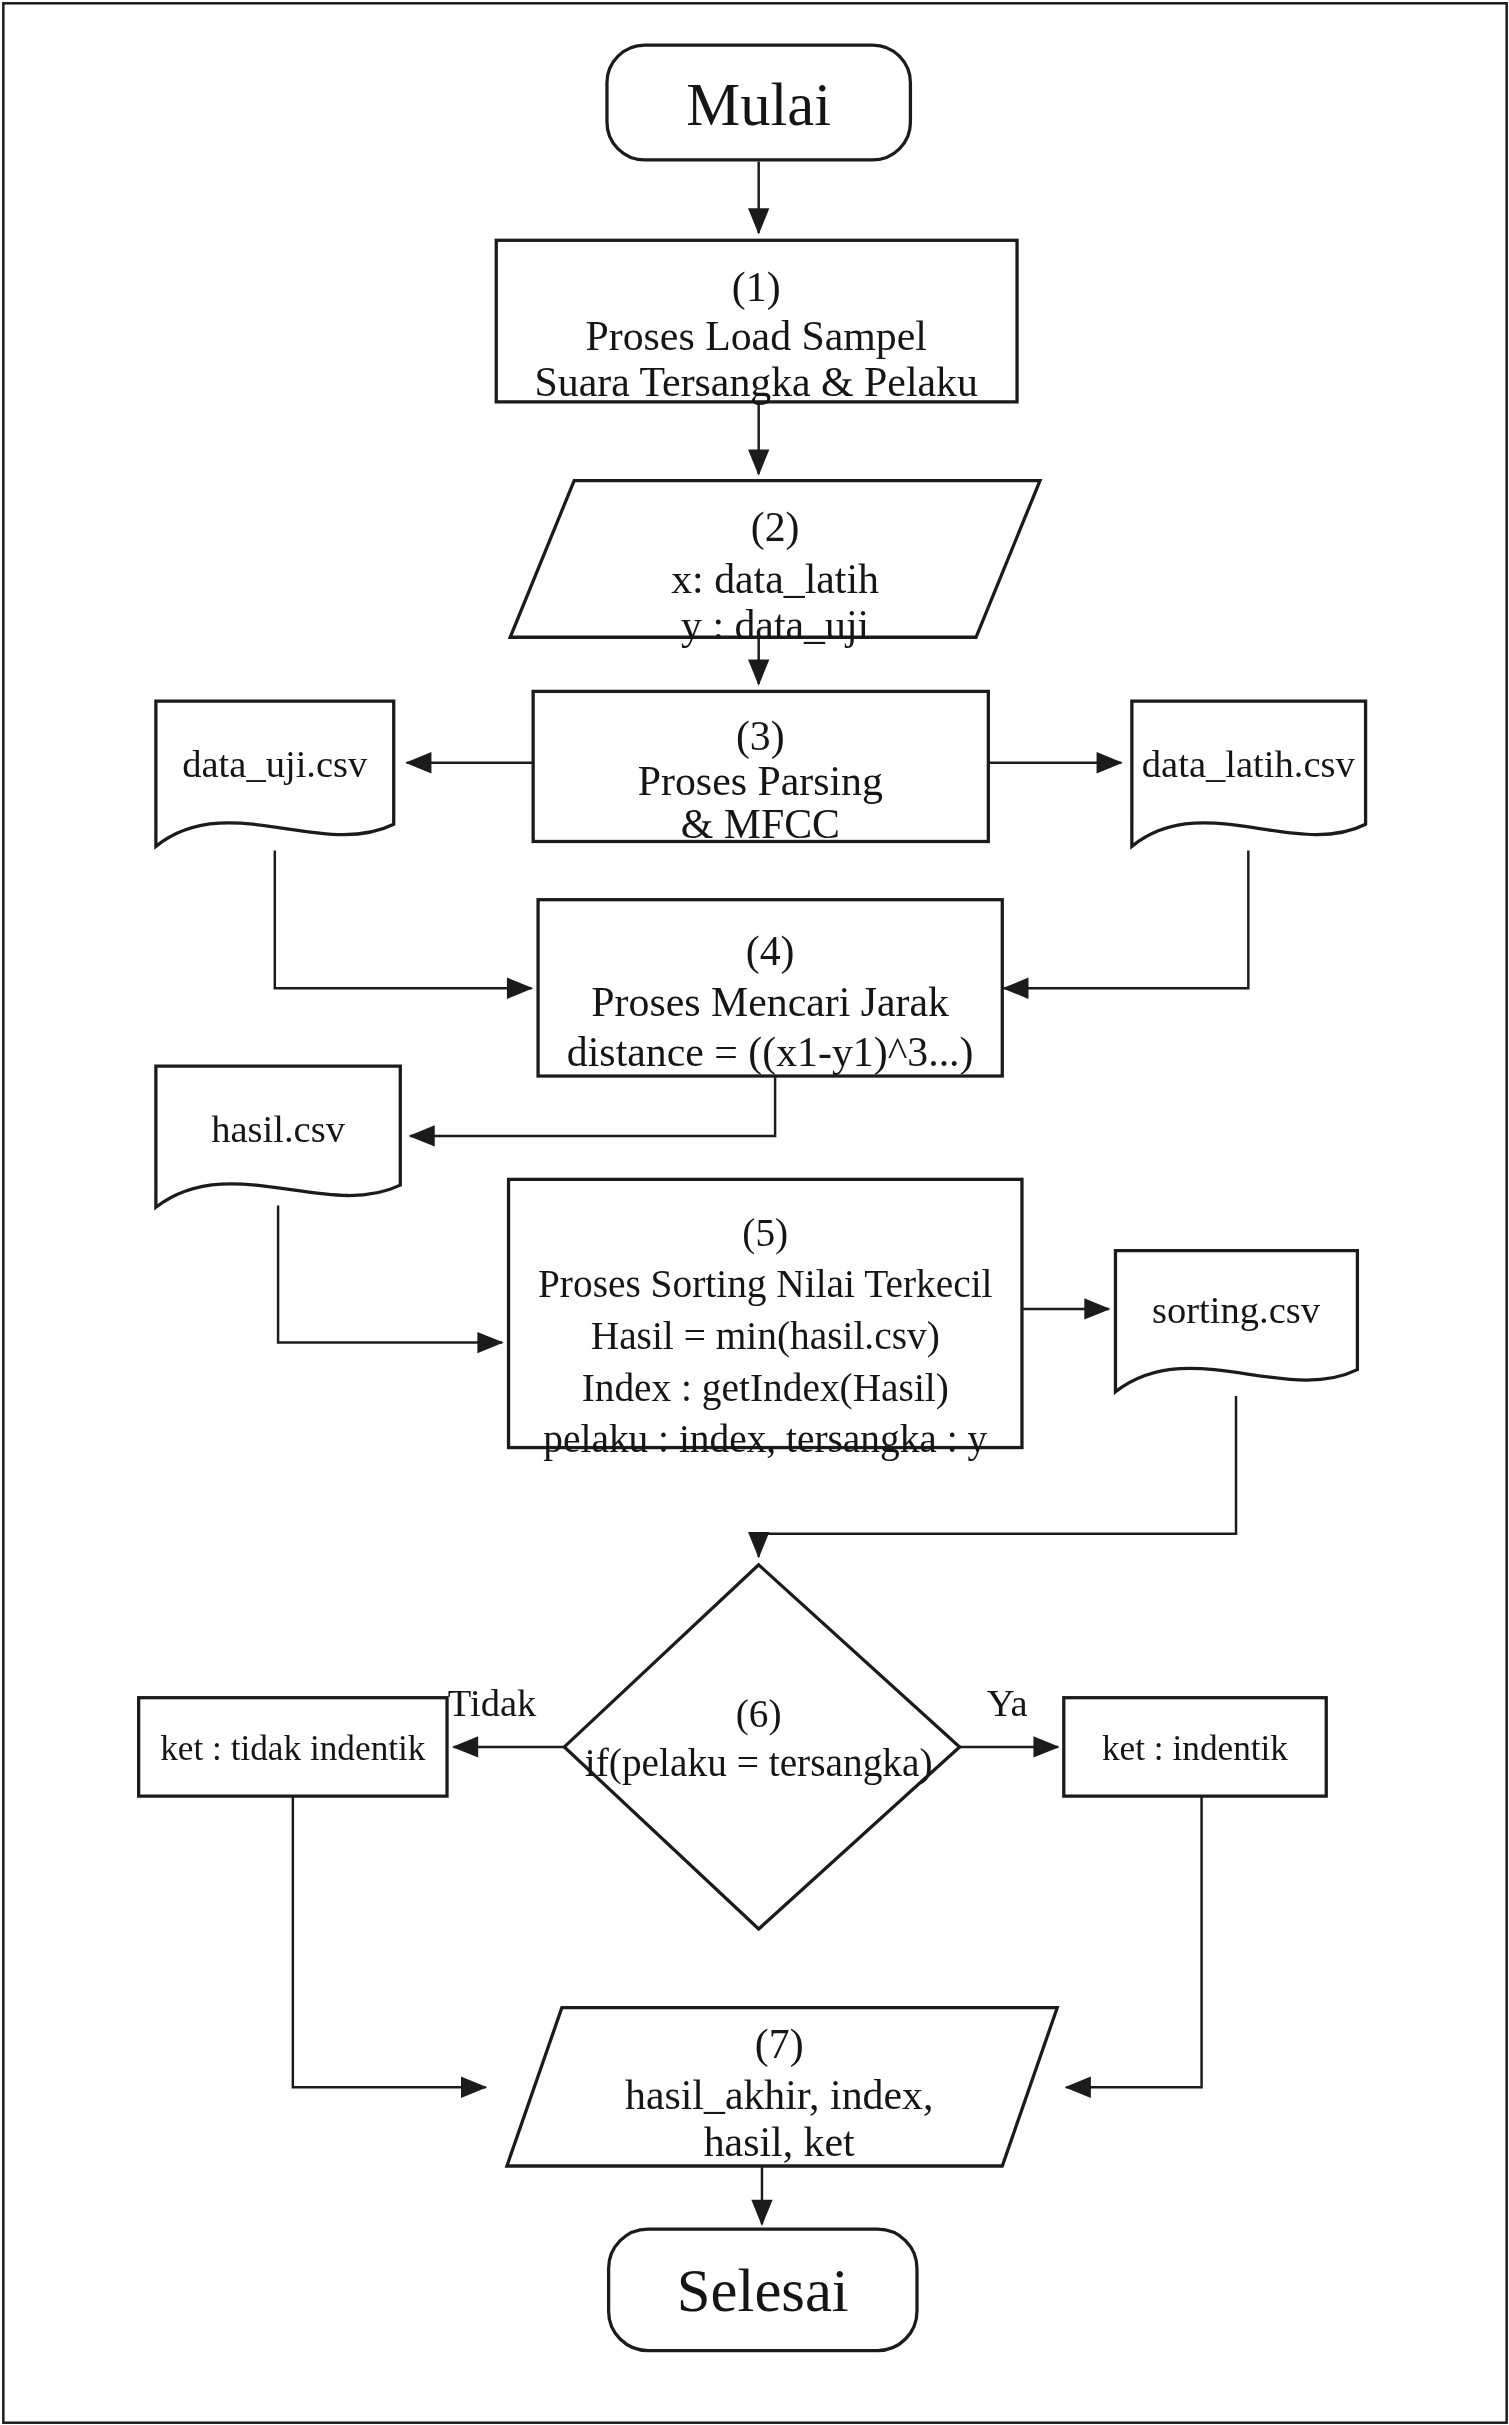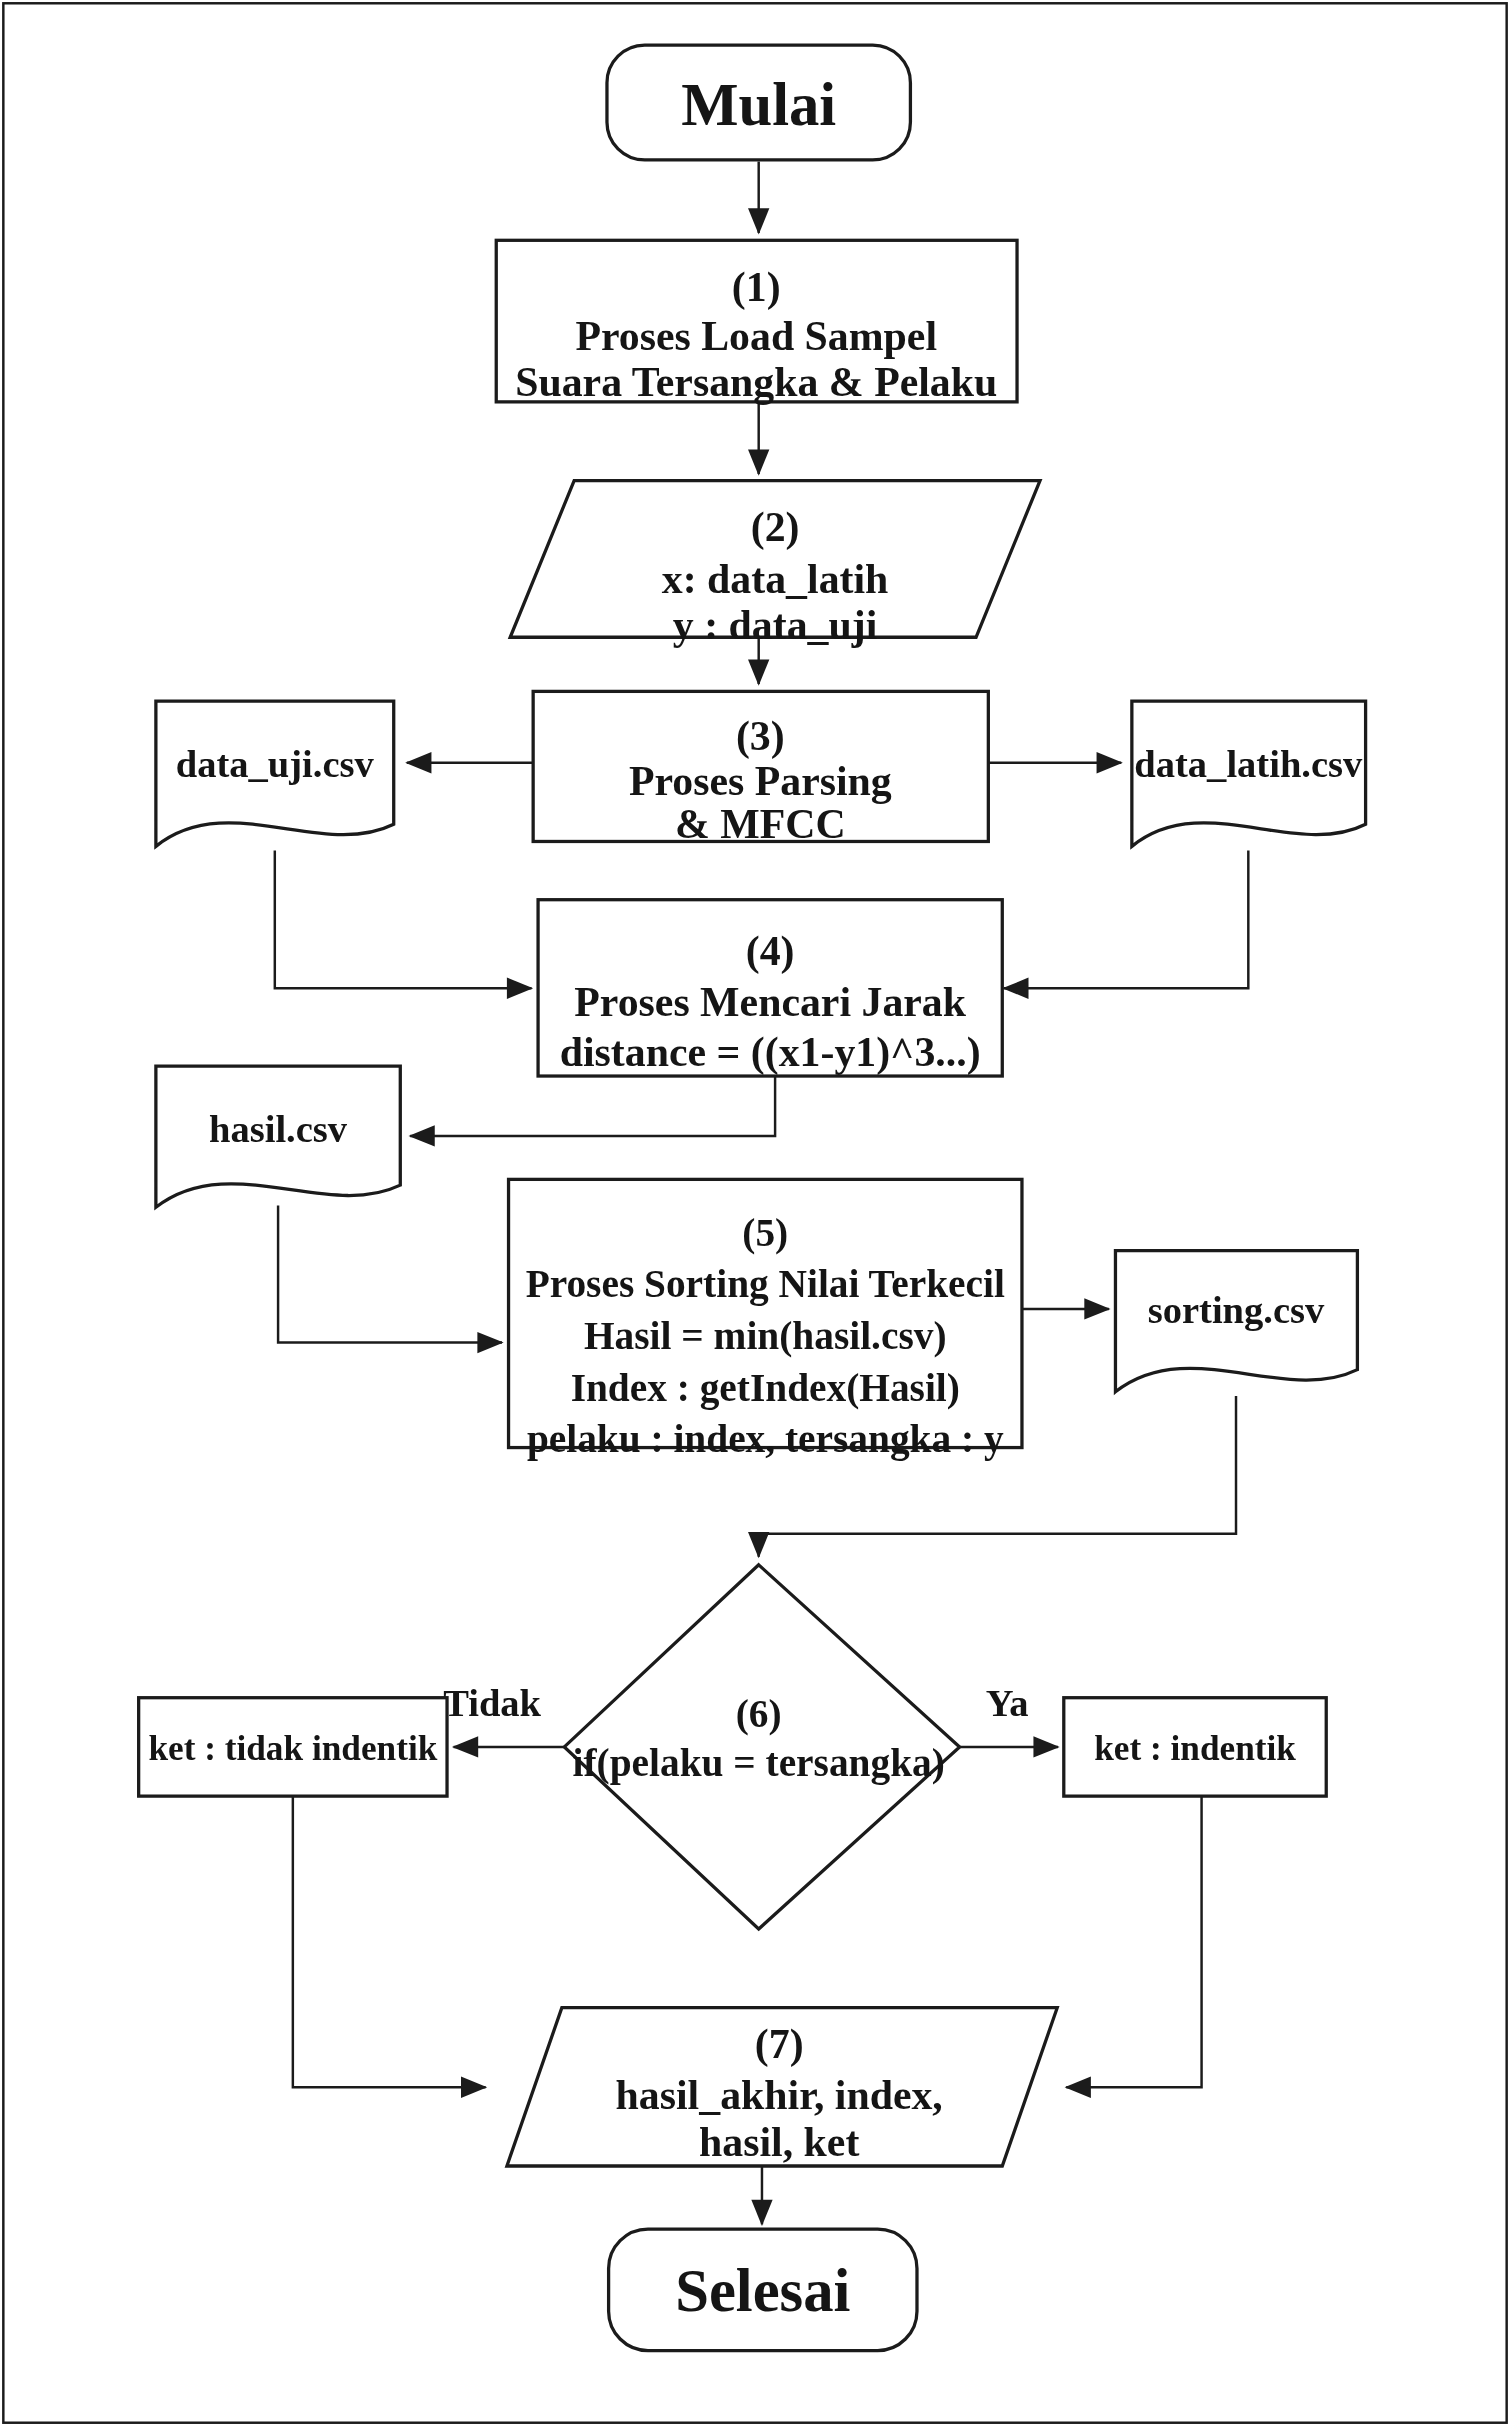--- a/index.html
+++ b/index.html
@@ -1,18 +1,18 @@
 <!DOCTYPE html>
 <html style="font-size:13px"><head>
 <meta charset="utf-8">
 <title></title>
 <style>
   html,body{margin:0;padding:0;background:#ffffff;}
   body{width:1510px;height:2426px;position:relative;font-family:"Liberation Serif","DejaVu Serif",serif;}
-  #flowchart-root{position:absolute;inset:0;font-weight:bold;}
+  #flowchart-root{position:absolute;inset:0;}
   svg{display:block;}
   .shape{fill:#ffffff;stroke:#1b1b1b;stroke-width:4;}
   .conn{fill:none;stroke:#1b1b1b;stroke-width:3;}
   .t{fill:#151515;text-anchor:middle;dominant-baseline:central;}
   .fs74{font-size:74px;}
   .fs51{font-size:51px;}
   .fs48{font-size:48px;}
   .fs47{font-size:47px;}
   .fs43{font-size:43px;}
 </style>

